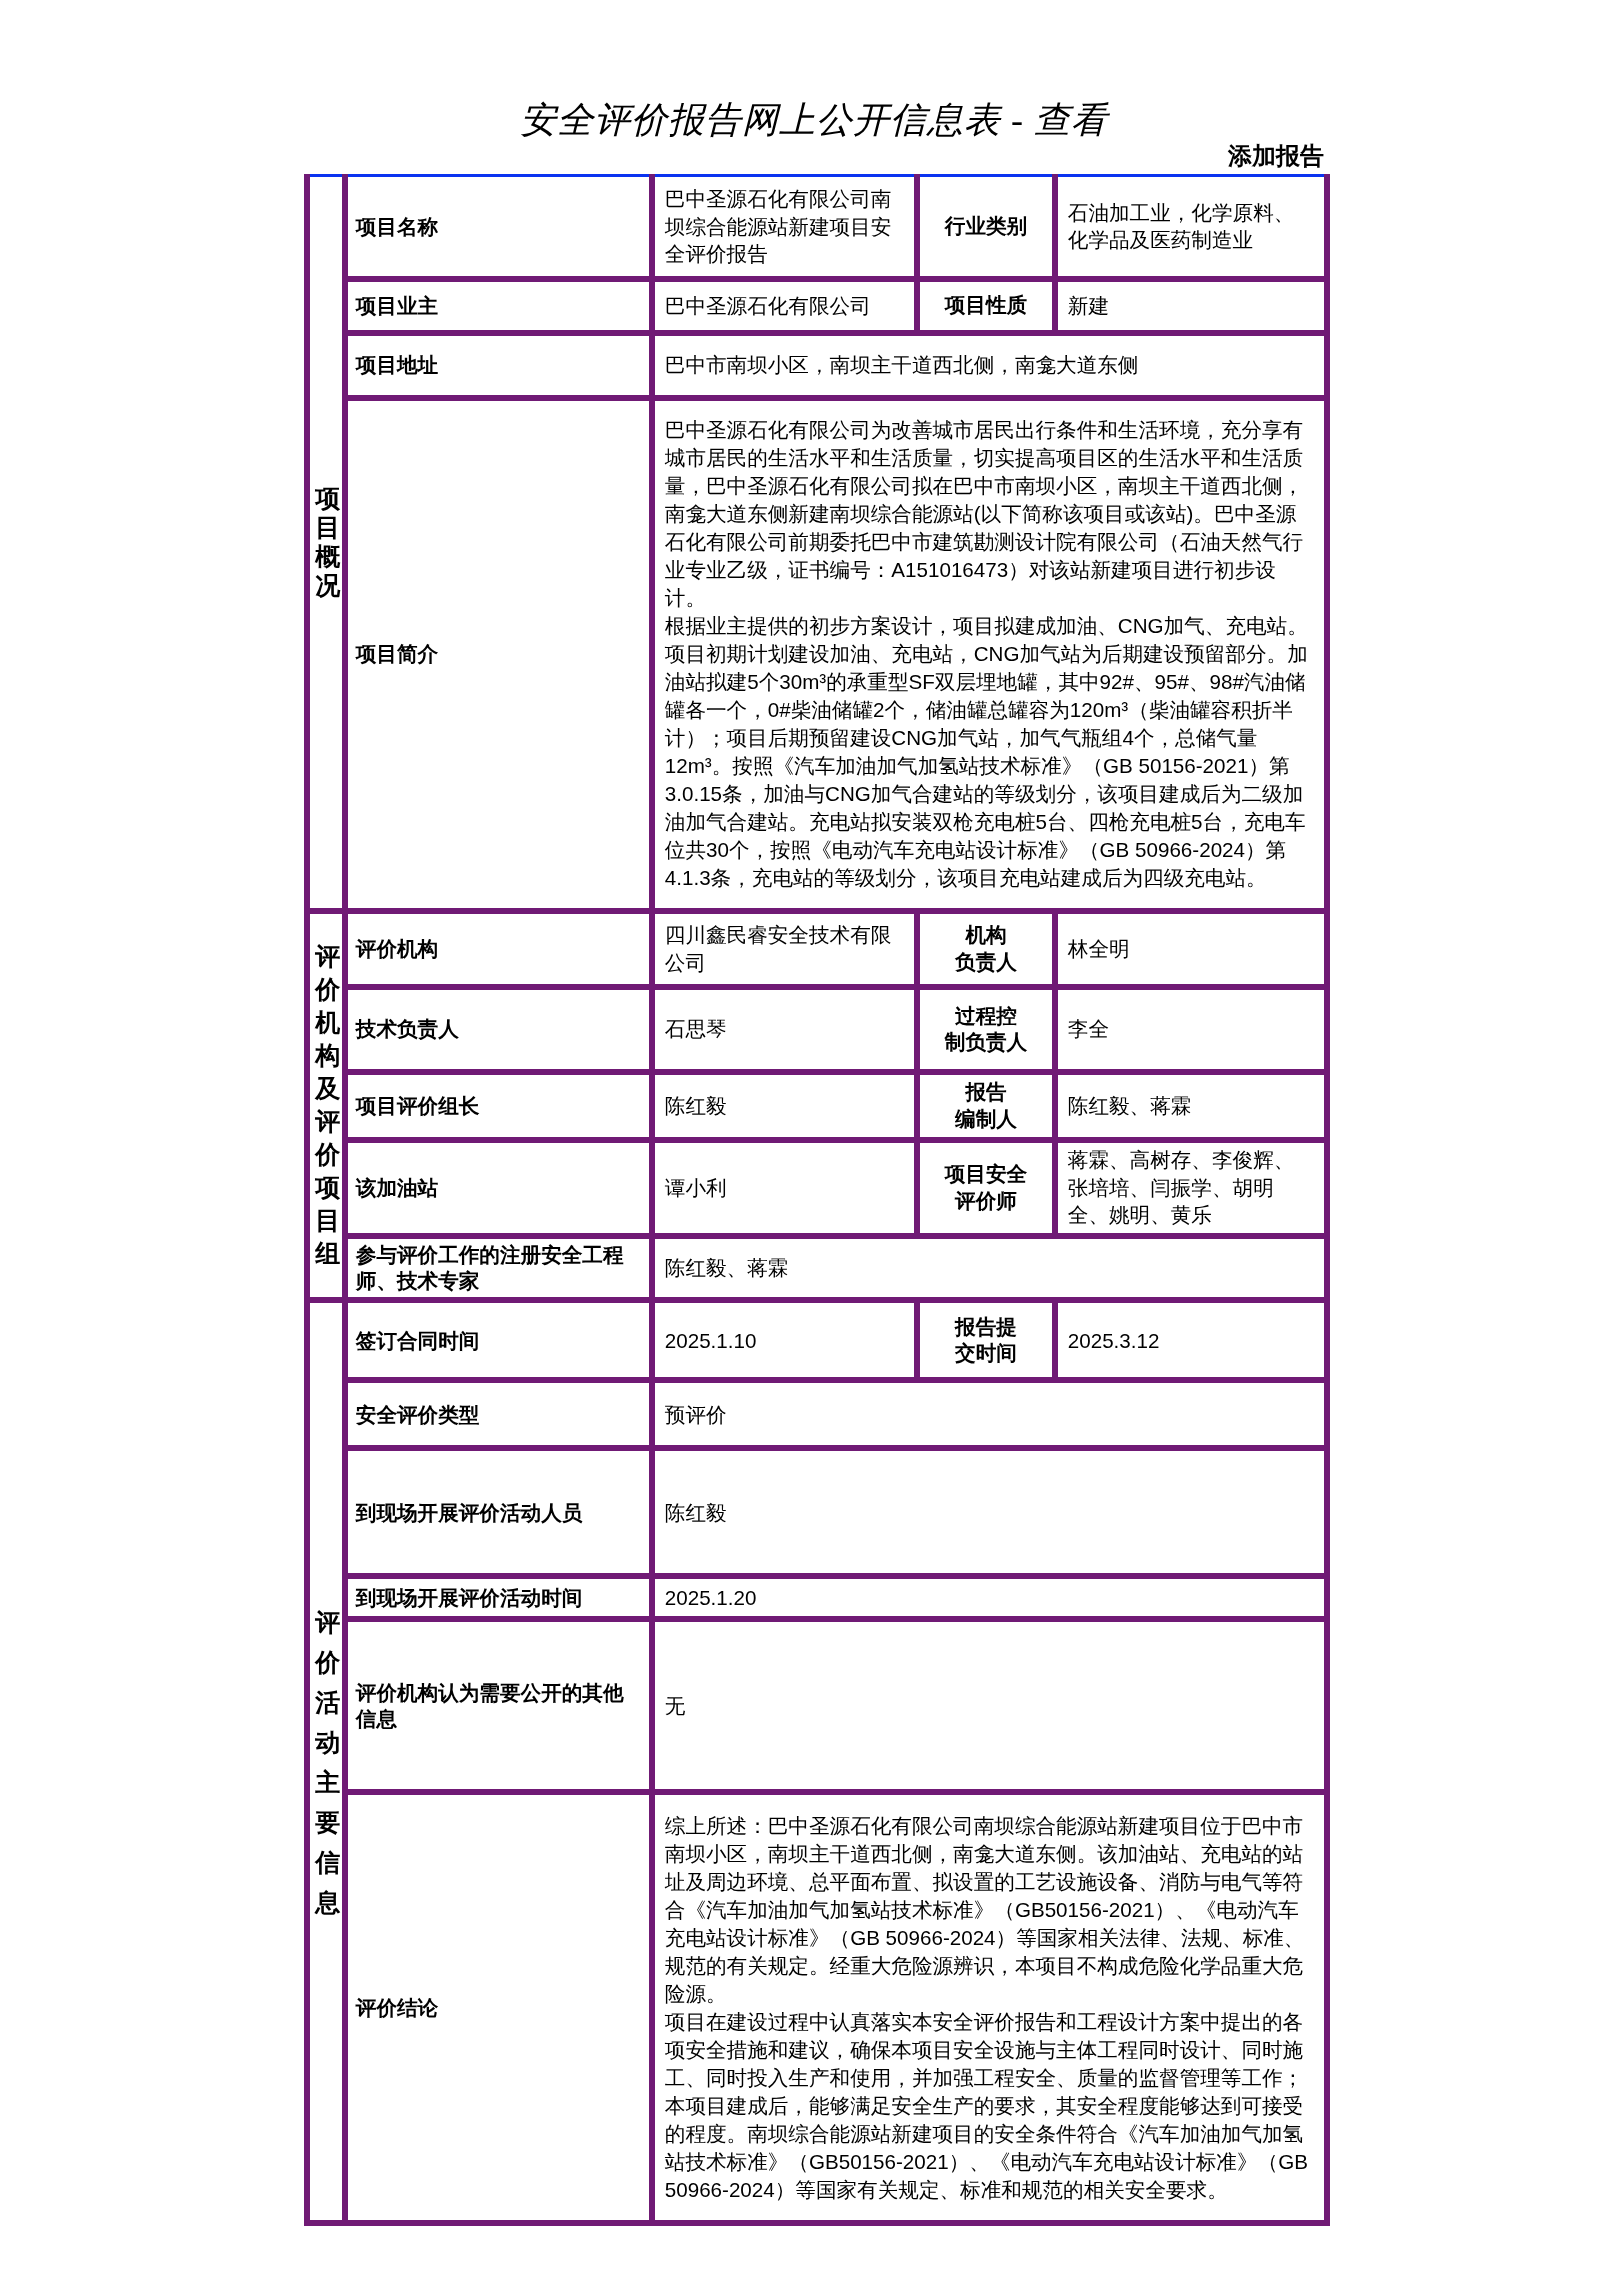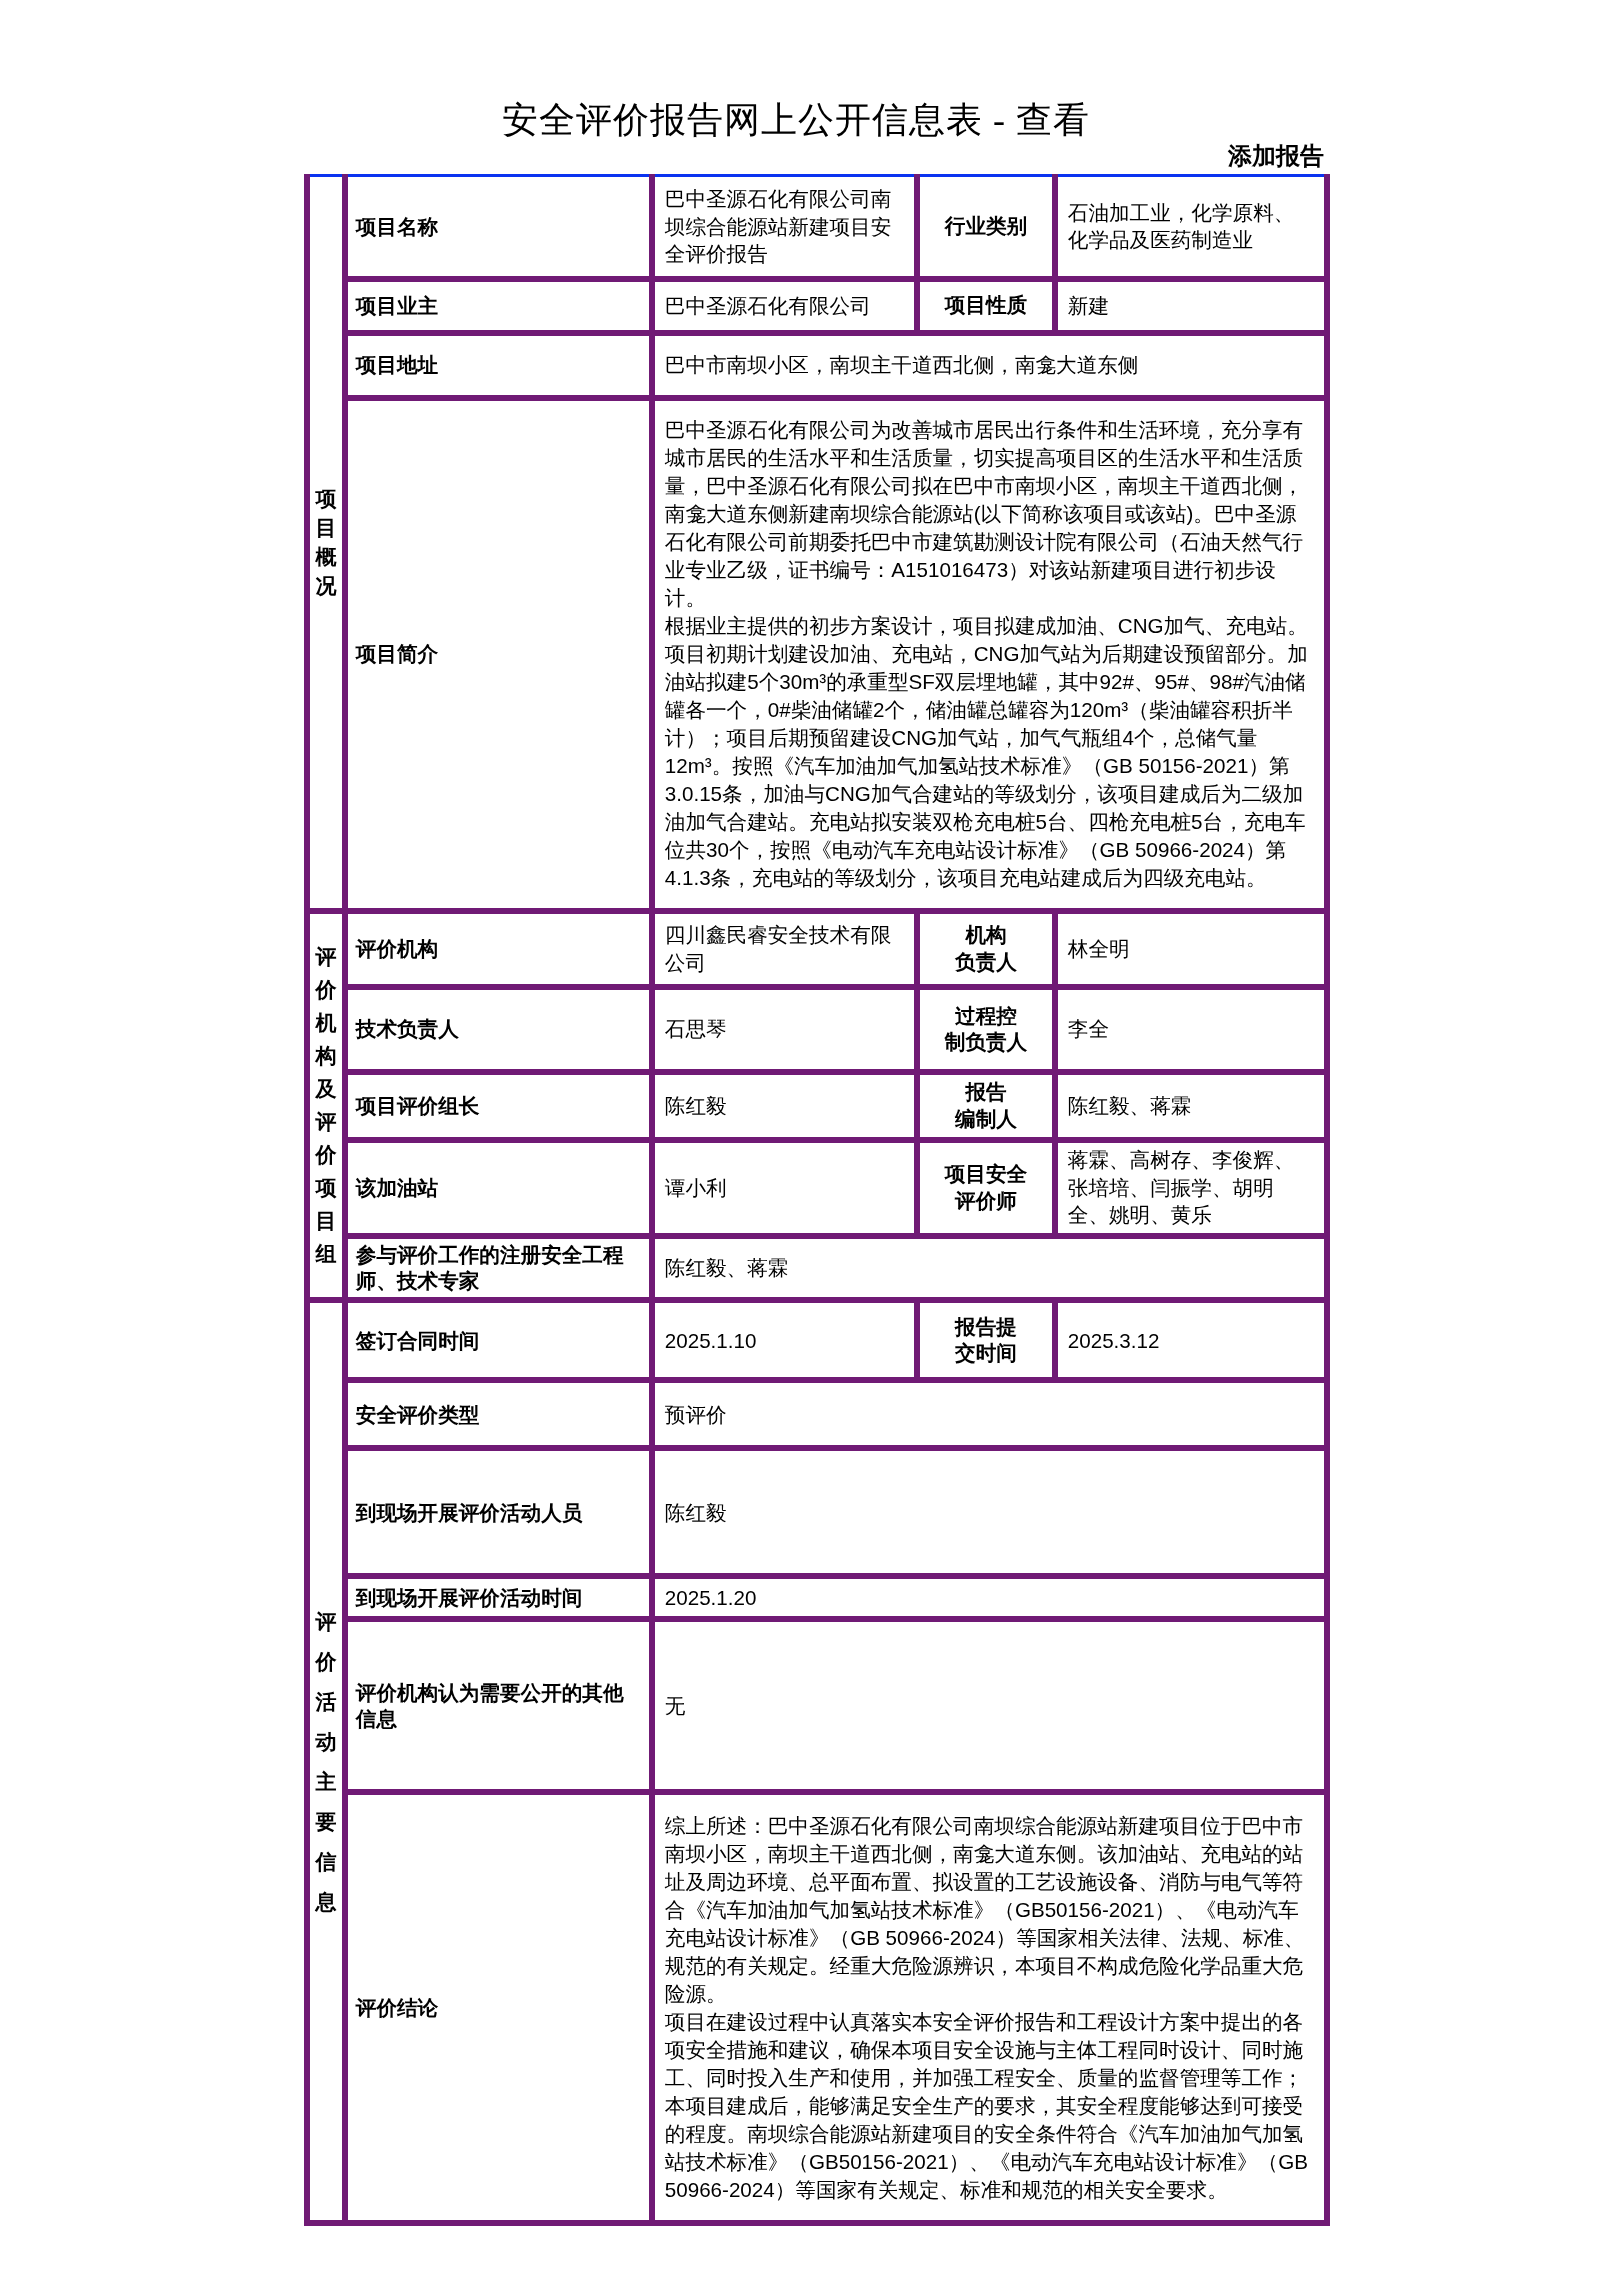--- a/index.html
+++ b/index.html
@@ -2,23 +2,23 @@
 <html><head>
 <meta charset="utf-8">
 <style>
   html,body{margin:0;padding:0;}
   body{
     width:1620px;height:2293px;position:relative;
     background:#ffffff;color:#000000;
     font-family:"Liberation Sans",sans-serif;
   }
   .page-title{
-    position:absolute;left:286px;top:96px;width:1020px;
+    position:absolute;left:304px;top:96px;width:1020px;
     text-align:center;font-family:"Liberation Serif",serif;
-    font-size:36px;font-weight:400;color:#000;letter-spacing:1px;
+    font-size:36px;font-weight:400;color:#000;letter-spacing:1px;font-style:italic;
   }
   .add-report{
     position:absolute;left:304px;top:140px;width:1020px;
     text-align:right;font-size:24px;font-weight:bold;color:#000;
     cursor:pointer;
   }
   .table-wrap{position:absolute;left:304px;top:174px;}
   table.report{
     border-collapse:collapse;table-layout:fixed;width:1020px;
     font-size:20.6px;
@@ -27,21 +27,21 @@
   table.report td{border:6px solid #701a75;overflow:hidden;}
   tr.sec-start td{border-top:3.9px solid #0a33f0;}
   col.c0{width:38px;}
   col.c1{width:307px;}
   col.c2{width:265px;}
   col.c3{width:138px;}
   col.c4{width:272px;}
   td.group{vertical-align:middle;text-align:center;padding:0;}
   td.group .vtext{
     margin:0 auto;width:21.6px;word-break:break-all;text-align:center;
-    font-weight:bold;font-size:21px;
+    font-weight:bold;font-size:25px;
   }
   .g1{line-height:29px;}
   .g2{line-height:33px;}
   .g3{line-height:40px;}
   td.lbl{
     font-weight:bold;text-align:left;vertical-align:middle;
     padding:3.9px 7.8px;line-height:25.5px;
   }
   td.lbl2{
     font-weight:bold;text-align:center;vertical-align:middle;

